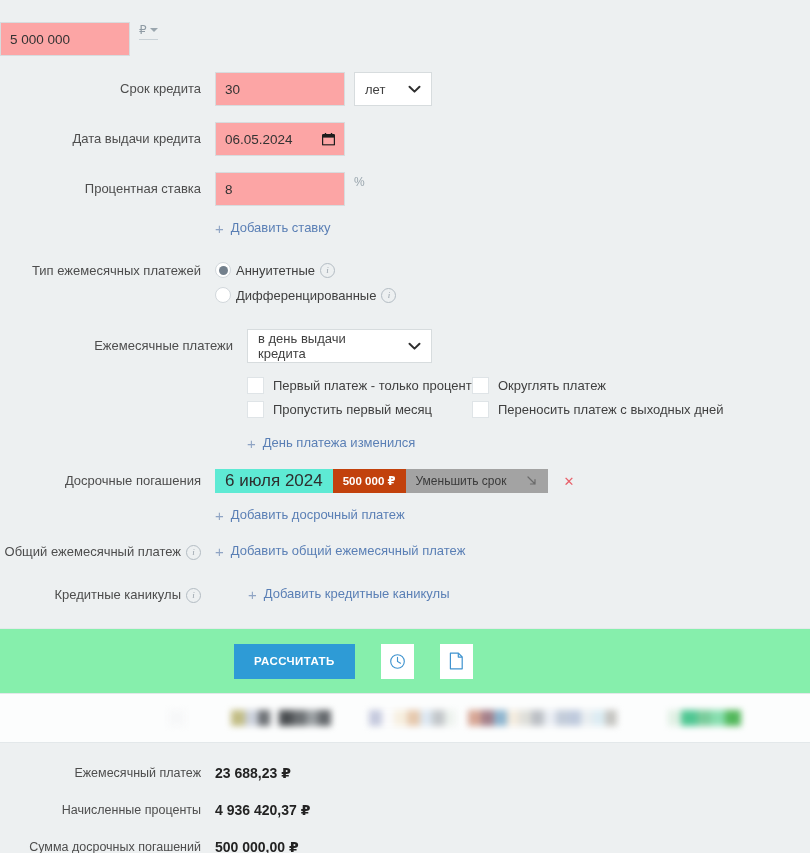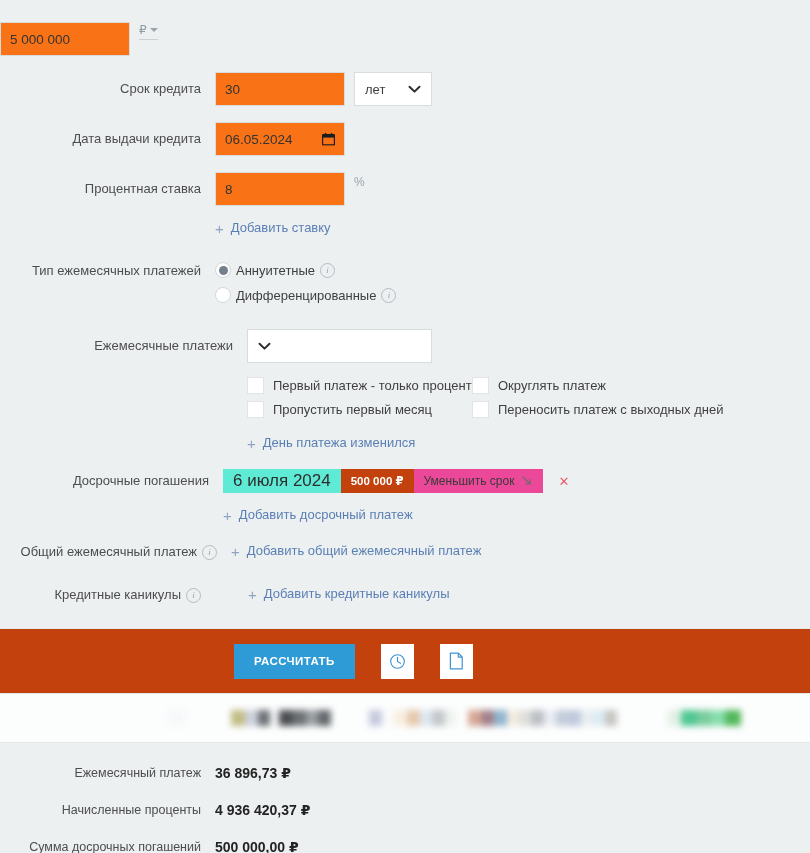--- a/index.html
+++ b/index.html
@@ -35,21 +35,21 @@
     gap: 5px;
   }
   .ctl { flex: 1; display: flex; align-items: flex-start; }
 
   
   input.txt {
     box-sizing: border-box;
     width: 130px;
     height: 34px;
     border: 1px solid #d7dcde;
-    background: #f97316;
+    background: #fca5a5;
     padding: 0 9px;
     font-family: "Liberation Sans", sans-serif;
     font-size: 13.5px;
     color: #333;
     border-radius: 0;
     outline: none;
   }
   input.txt.date { width: 130px; padding-right: 4px; }
 
   .suffix {
@@ -171,29 +171,29 @@
   .pill {
     height: 24px;
     display: inline-flex; align-items: center;
     padding: 0 10px;
     font-size: 12px;
     cursor: pointer;
     box-sizing: border-box;
   }
   .pill.date { background: #5eead4; color: #2e2e2e; font-size: 17px; }
   .pill.amount { background: #c2410c; color: #fff; font-weight: 600; font-size: 11.5px; }
-  .pill.kind { background: #ec4899; color: #3a3a3a; gap: 7px; }
+  .pill.kind { background: #a3a3a3; color: #3a3a3a; gap: 20px; }
   .pill-x {
     color: #e8606a; font-size: 13px; margin-left: 15px; cursor: pointer;
     line-height: 1;
   }
 
   
   .btnbar {
-    background: #c2410c;
+    background: #86efac;
     height: 65px;
     display: flex; align-items: center;
     padding-left: 234px;
     box-sizing: border-box;
     gap: 26px;
     border-top: 1px solid #e4e9ea;
   }
   .btn-calc {
     background: #2e9bd6;
     color: #fff;
@@ -305,20 +305,21 @@
         <span class="t">Дифференцированные</span>
         <span class="info">i</span>
       </div>
     </div>
   </div>
 
   <div class="row" style="padding-top:17px;padding-left:32px;">
     <div class="lbl" style="height:34px;">Ежемесячные платежи</div>
     <div class="ctl" style="flex-direction:column;">
       <div class="sel payday">
+        <span>в день выдачи кредита</span>
         <svg class="chev" width="13" height="9" viewBox="0 0 13 9">
           <path d="M1.5 1.8 L6.5 6.6 L11.5 1.8" fill="none" stroke="#2f2f2f" stroke-width="2" stroke-linecap="round" stroke-linejoin="round"></path>
         </svg>
       </div>
 
       <div class="cbgrid" style="margin-top:14px;">
         <div class="cbcell">
           <span class="cb"></span>
           <span class="t">Первый платеж - только проценты</span>
         </div>
@@ -336,21 +337,21 @@
         </div>
       </div>
 
       <div class="addlink" style="margin-top:10px;">
         <span class="plus">+</span>
         <span>День платежа изменился</span>
       </div>
     </div>
   </div>
 
-  <div class="row" style="padding-top:18px;padding-left:8px;">
+  <div class="row" style="padding-top:18px;">
     <div class="lbl" style="height:24px;">Досрочные погашения</div>
     <div class="ctl" style="flex-direction:column;">
       <div class="pills">
         <span class="pill date">6 июля 2024</span>
         <span class="pill amount">500 000 ₽</span>
         <span class="pill kind">
           <span>Уменьшить срок</span>
           <svg width="12" height="12" viewBox="0 0 12 12">
             <path d="M2 2 L9 9 M9 4.5 L9 9 L4.5 9" fill="none" stroke="#6b6b6b" stroke-width="1.2" stroke-linecap="round" stroke-linejoin="round"></path>
           </svg>
@@ -358,21 +359,21 @@
         <span class="pill-x">✕</span>
       </div>
       <div class="addlink" style="margin-top:14px;">
         <span class="plus">+</span>
         <span>Добавить досрочный платеж</span>
       </div>
     </div>
   </div>
 
   <div class="row" style="padding-top:20px;">
-    <div class="lbl" style="height:18px;margin-left:16px;">
+    <div class="lbl" style="height:18px;">
       <span>Общий ежемесячный платеж</span>
       <span class="info">i</span>
     </div>
     <div class="ctl">
       <div class="addlink">
         <span class="plus">+</span>
         <span>Добавить общий ежемесячный платеж</span>
       </div>
     </div>
   </div>
@@ -448,21 +449,21 @@
       <span class="blk" style="width:16px;background:#4fc793;"></span>
       <span class="blk" style="width:14px;background:#79cc9b;"></span>
       <span class="blk" style="width:14px;background:#88dfb0;"></span>
       <span class="blk" style="width:16px;background:#52b85b;"></span>
     </div>
   </div>
 
   <div class="results">
     <div class="res-row">
       <div class="res-lbl">Ежемесячный платеж</div>
-      <div class="res-val">36 896,73 ₽</div>
+      <div class="res-val">23 688,23 ₽</div>
     </div>
     <div class="res-row">
       <div class="res-lbl">Начисленные проценты</div>
       <div class="res-val">4 936 420,37 ₽</div>
     </div>
     <div class="res-row">
       <div class="res-lbl">Сумма досрочных погашений</div>
       <div class="res-val">500 000,00 ₽</div>
     </div>
   </div>

